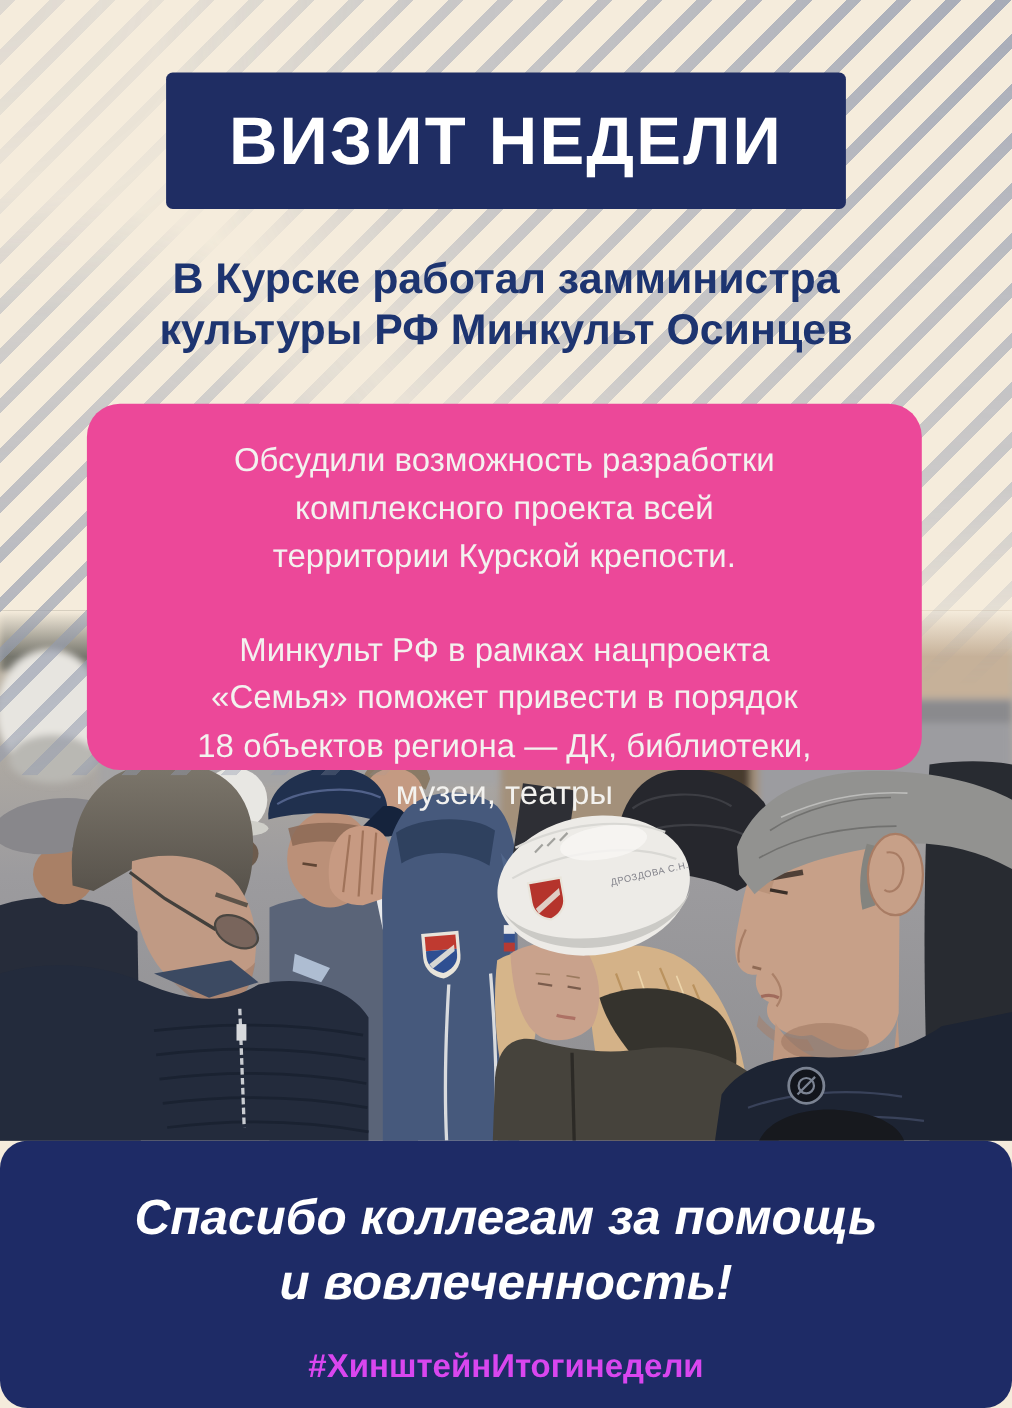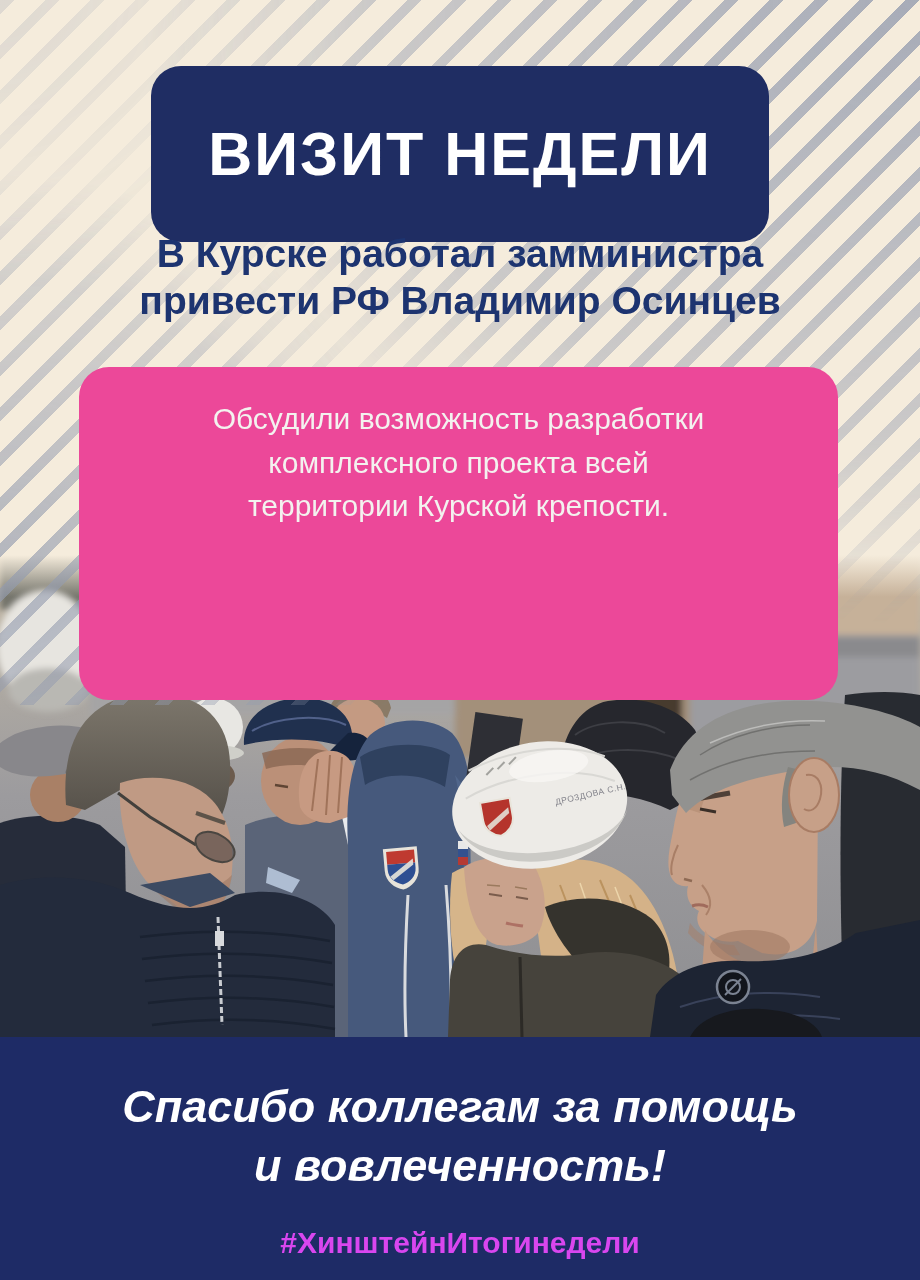--- a/index.html
+++ b/index.html
@@ -23,22 +23,22 @@
   .stripes-left{
     -webkit-mask-image:radial-gradient(560px 520px at 0% 80%, rgba(0,0,0,.8), rgba(0,0,0,.4) 55%, transparent 75%);
     mask-image:radial-gradient(560px 520px at 0% 80%, rgba(0,0,0,.8), rgba(0,0,0,.4) 55%, transparent 75%);
   }
   .stripes-tl{
     -webkit-mask-image:radial-gradient(460px 420px at 0% 0%, rgba(0,0,0,.28), transparent 70%);
     mask-image:radial-gradient(460px 420px at 0% 0%, rgba(0,0,0,.28), transparent 70%);
   }
   
   .badge{
-    position:absolute; left:151px; top:66px; width:618px; height:176px;
-    background:#1f2d63; border-radius:30px;
+    position:absolute; left:151px; top:66px; width:618px; height:124px;
+    background:#1f2d63; border-radius:6px;
     display:flex; align-items:center; justify-content:center;
   }
   .badge-text{
     color:#ffffff; font-size:61px; font-weight:700; letter-spacing:2px;
   }
   
   .title{
     position:absolute; left:0; top:231px; width:920px;
     text-align:center; color:#1d3470; font-size:39px; font-weight:700;
     line-height:1.2; white-space:pre-line;
@@ -56,20 +56,21 @@
   
   .photo{
     position:absolute; left:0; top:555px; width:920px; height:482px;
   }
   .photo svg{display:block;}
   
   .footer{
     position:absolute; left:0; top:1037px; width:920px; height:243px;
     background:#1e2b66; text-align:center; box-sizing:border-box;
     padding-top:40px;
+    border-radius:25px;
   }
   .footer-message{
     color:#ffffff; font-size:45px; font-weight:700; font-style:italic;
     line-height:1.32; white-space:pre-line; margin:0;
   }
   .footer-hashtag{
     color:#d946ef; font-size:30px; font-weight:700; margin-top:30px;
   }
 </style>
 </head>
@@ -243,26 +244,30 @@
 
   <div class="stripes stripes-tr"></div>
   <div class="stripes stripes-left"></div>
   <div class="stripes stripes-tl"></div>
 
   <div class="badge">
     <span class="badge-text">ВИЗИТ НЕДЕЛИ</span>
   </div>
 
   <div class="title">В Курске работал замминистра
-привести РФ Владимир Осинцев</div>
+культуры РФ Минкульт Осинцев</div>
 
   <div class="card">
     <p>Обсудили возможность разработки
 комплексного проекта всей
 территории Курской крепости.</p>
+    <p>Минкульт РФ в рамках нацпроекта
+«Семья» поможет привести в порядок
+18 объектов региона — ДК, библиотеки,
+музеи, театры</p>
   </div>
 
   <div class="footer">
     <p class="footer-message">Спасибо коллегам за помощь
 и вовлеченность!</p>
     <div class="footer-hashtag">#ХинштейнИтогинедели</div>
   </div>
 
 </div>
 

